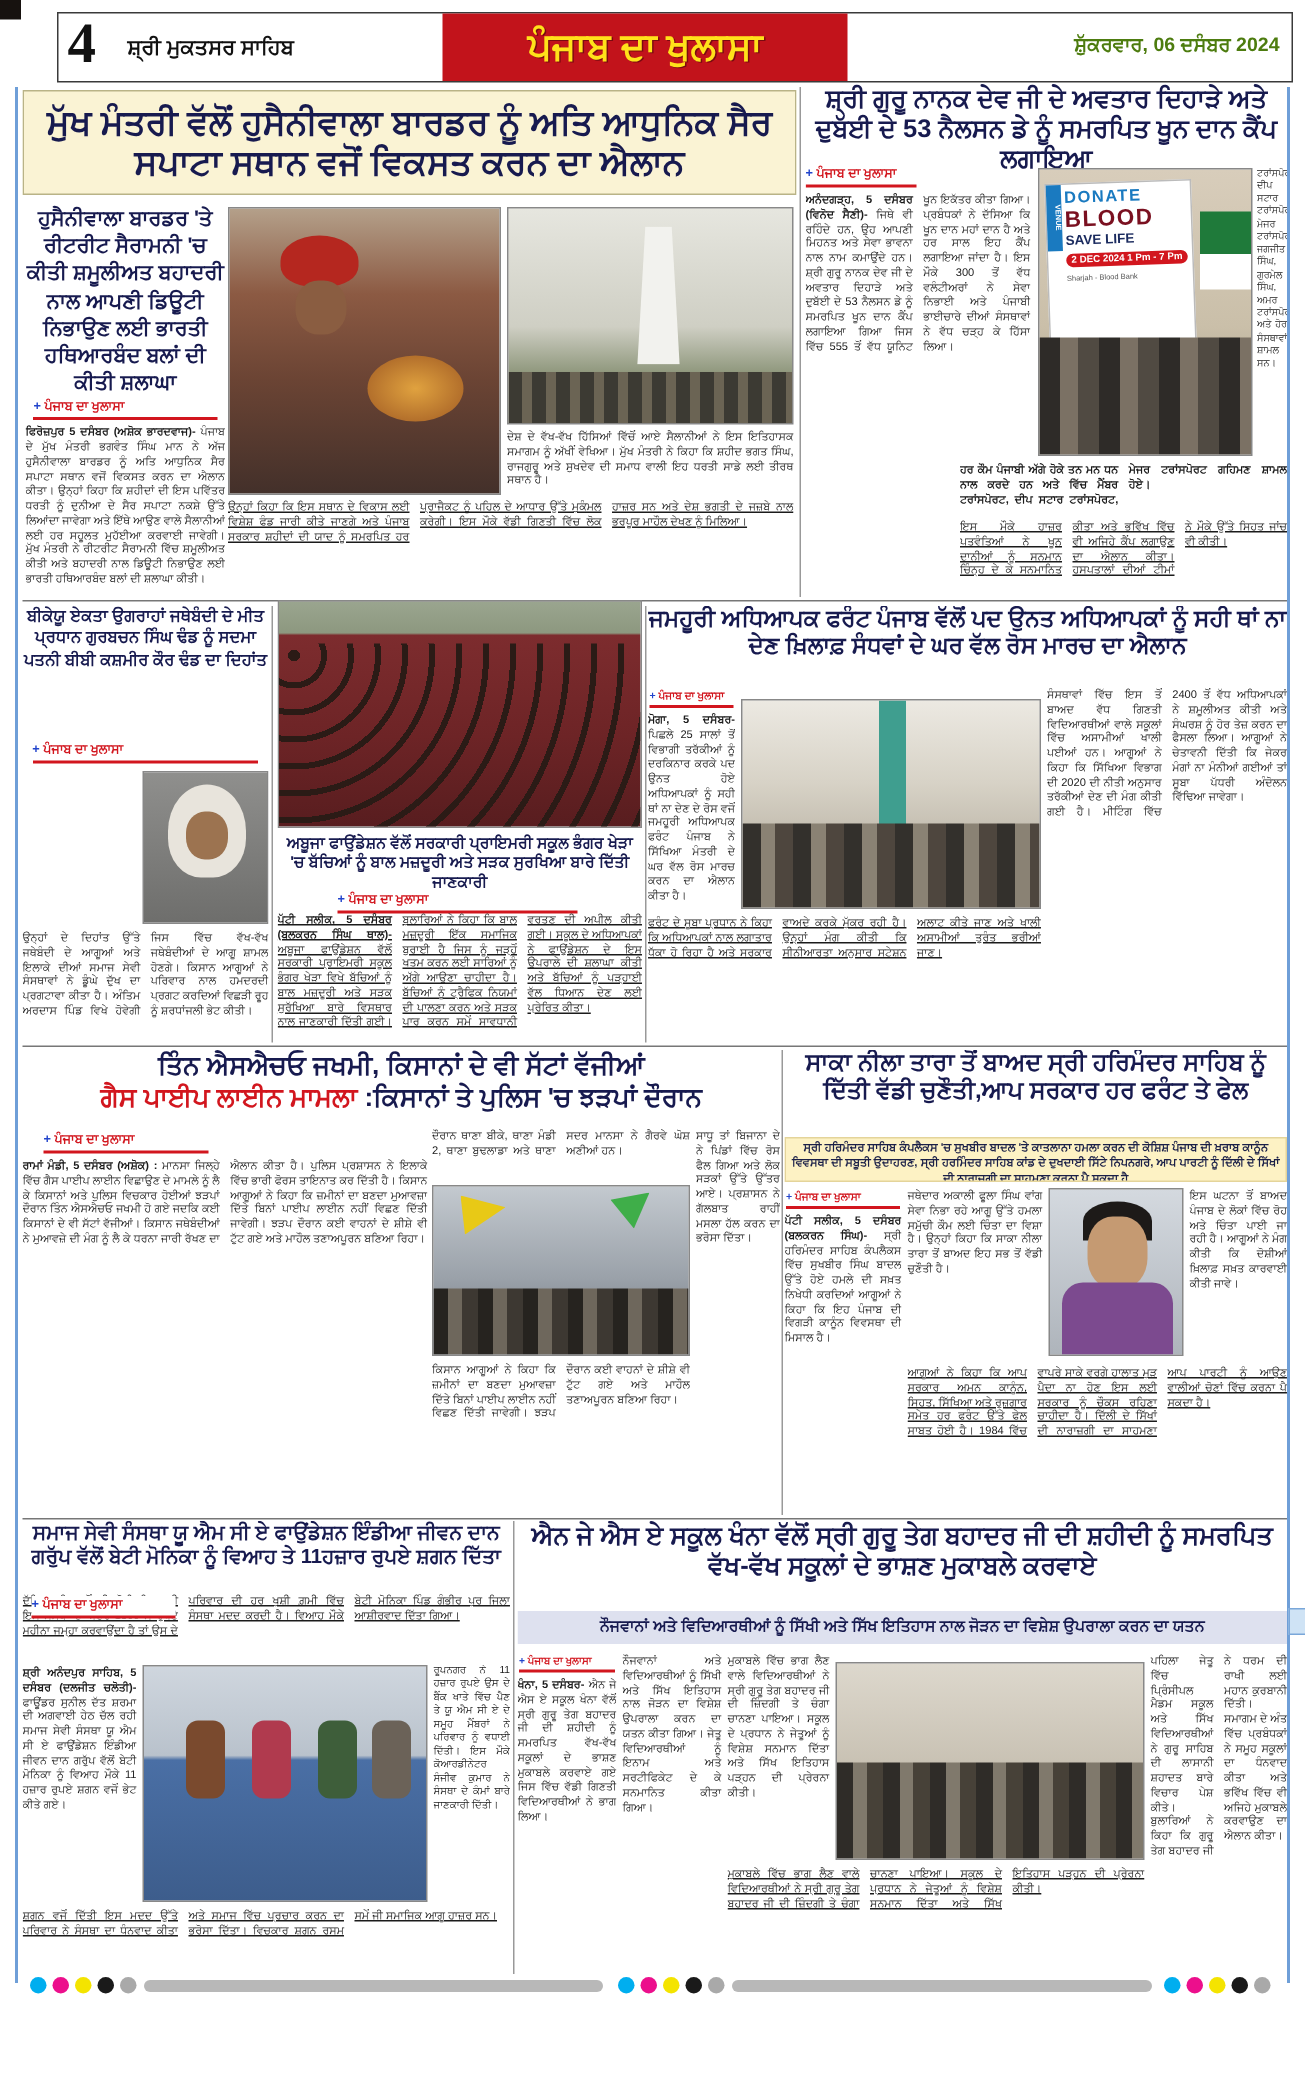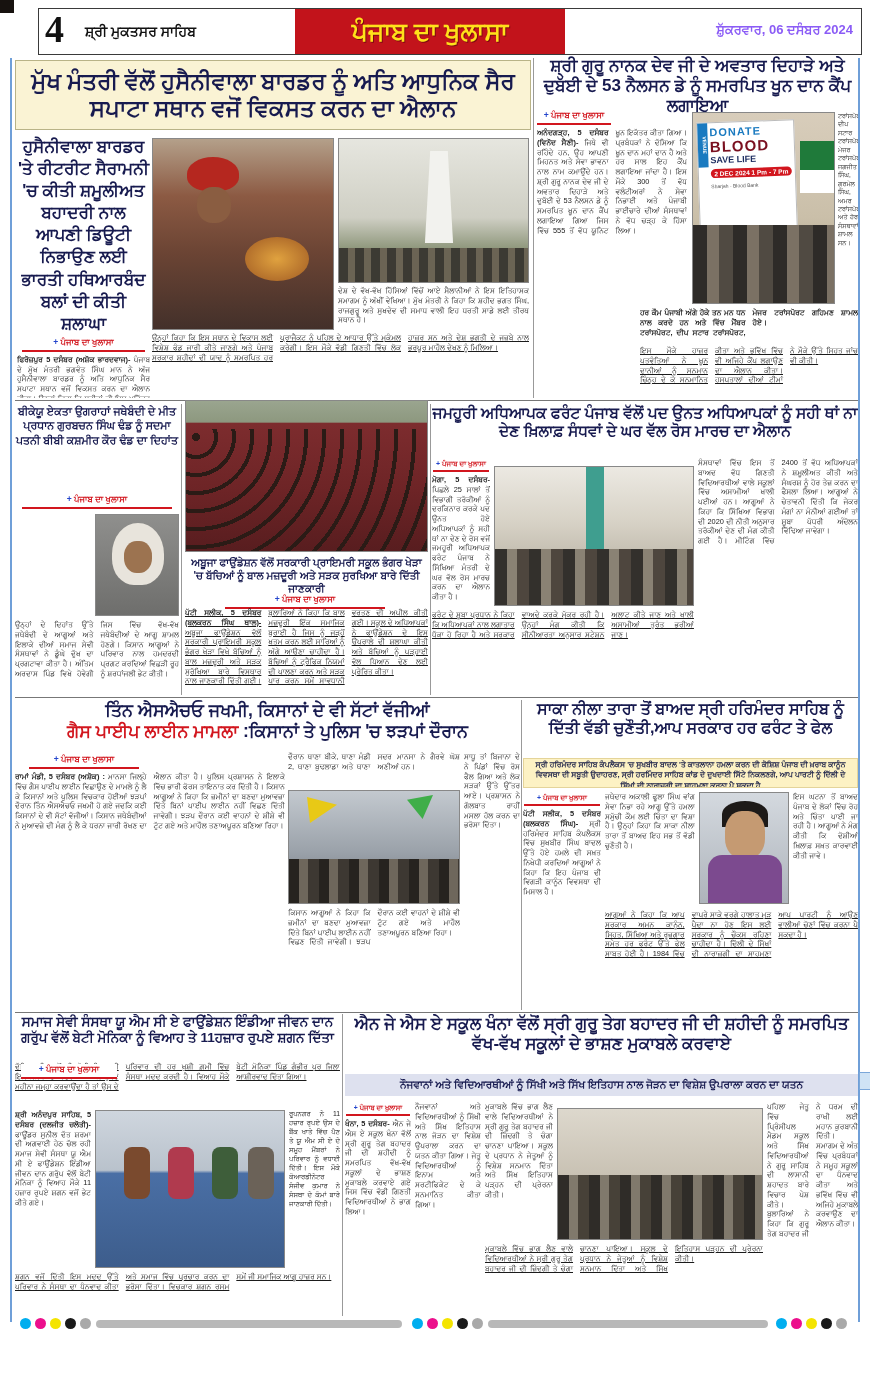--- a/index.html
+++ b/index.html
@@ -8,28 +8,28 @@
   .corner-mark{position:absolute;left:0;top:0;width:14px;height:13px;background:#17120f;}
   .vline{position:absolute;top:58px;width:2px;height:1264px;background:#6f9fd8;}
   .vline.left{left:10px;} .vline.right{left:858px;}
 
   
   .header{position:absolute;left:38px;top:8px;width:822px;height:45px;border:1px solid #3a3a3a;background:#fff;}
   .pagenum{position:absolute;left:6px;top:-2px;font-size:38px;font-weight:700;color:#111;font-family:"Liberation Serif","DejaVu Serif",serif;}
   .edition{position:absolute;left:46px;top:14px;font-size:14px;font-weight:700;color:#111;}
   .masthead{position:absolute;left:256px;top:0;width:270px;height:45px;background:#c2131b;display:flex;align-items:center;justify-content:center;}
   .masthead span{color:#ffe11a;font-size:25px;font-weight:700;text-shadow:1px 1px 0 #7a0b10;}
-  .dateline-top{position:absolute;right:8px;top:13px;font-size:13px;font-weight:700;color:#8b5cf6;text-align:center;}
+  .dateline-top{position:absolute;right:8px;top:13px;font-size:13px;font-weight:700;color:#4d7c0f;text-align:center;}
 
   
   .art{position:absolute;overflow:hidden;}
   .hl{font-weight:700;color:#171a4f;text-align:center;line-height:1.18;}
   .hl-box{background:#faf3d4;border:1px solid #b9b387;display:flex;align-items:center;justify-content:center;padding:2px 6px;box-sizing:border-box;}
   .subhead{font-weight:700;color:#171a4f;text-align:center;line-height:1.3;}
-  .byline{text-align:center;font-size:8.5px;font-weight:700;white-space:nowrap;border-bottom:2px solid #d2161e;padding-bottom:2px;margin:2px auto 3px;width:92%;}
+  .byline{text-align:left;font-size:8.5px;font-weight:700;white-space:nowrap;border-bottom:2px solid #d2161e;padding-bottom:2px;margin:2px auto 3px;width:92%;}
   .byline .plus{color:#2244cc;} .byline .lbl{color:#d2161e;}
   .body-text{font-size:7.4px;line-height:1.32;text-align:justify;color:#1b1b1b;overflow:hidden;}
   .body-text .dl{font-weight:700;}
   .cols-2{columns:2;column-gap:7px;} .cols-3{columns:3;column-gap:7px;text-decoration:underline;}
   .cap{font-weight:700;color:#171a4f;text-align:center;line-height:1.25;}
   .sep-h{position:absolute;height:1px;background:#777;}
   .sep-v{position:absolute;width:1px;background:#999;}
 
   
   .ph{position:absolute;overflow:hidden;border:1px solid #888;box-sizing:border-box;}
@@ -96,21 +96,21 @@
     <div class="edition">ਸ਼੍ਰੀ ਮੁਕਤਸਰ ਸਾਹਿਬ</div>
     <div class="masthead">
         <span>ਪੰਜਾਬ ਦਾ ਖੁਲਾਸਾ</span>
       </div>
     <div class="dateline-top">ਸ਼ੁੱਕਰਵਾਰ, 06 ਦਸੰਬਰ 2024</div>
   </div>
 
   <div class="art" style="left:15px;top:60px;width:516px;height:338px;">
     <div class="hl hl-box" style="width:516px;height:70px;font-size:23px;">ਮੁੱਖ ਮੰਤਰੀ ਵੱਲੋਂ ਹੁਸੈਨੀਵਾਲਾ ਬਾਰਡਰ ਨੂੰ ਅਤਿ ਆਧੁਨਿਕ ਸੈਰ ਸਪਾਟਾ ਸਥਾਨ ਵਜੋਂ ਵਿਕਸਤ ਕਰਨ ਦਾ ਐਲਾਨ</div>
     <div style="position:absolute;left:2px;top:76px;width:133px;height:262px;overflow:hidden;">
-      <div class="subhead" style="font-size:17px;">ਹੁਸੈਨੀਵਾਲਾ ਬਾਰਡਰ 'ਤੇ ਰੀਟਰੀਟ ਸੈਰਾਮਨੀ 'ਚ ਕੀਤੀ ਸ਼ਮੂਲੀਅਤ ਬਹਾਦਰੀ ਨਾਲ ਆਪਣੀ ਡਿਊਟੀ ਨਿਭਾਉਣ ਲਈ ਭਾਰਤੀ ਹਥਿਆਰਬੰਦ ਬਲਾਂ ਦੀ ਕੀਤੀ ਸ਼ਲਾਘਾ</div>
+      <div class="subhead" style="font-size:14px;">ਹੁਸੈਨੀਵਾਲਾ ਬਾਰਡਰ 'ਤੇ ਰੀਟਰੀਟ ਸੈਰਾਮਨੀ 'ਚ ਕੀਤੀ ਸ਼ਮੂਲੀਅਤ ਬਹਾਦਰੀ ਨਾਲ ਆਪਣੀ ਡਿਊਟੀ ਨਿਭਾਉਣ ਲਈ ਭਾਰਤੀ ਹਥਿਆਰਬੰਦ ਬਲਾਂ ਦੀ ਕੀਤੀ ਸ਼ਲਾਘਾ</div>
       <div class="byline"><span class="plus">+</span> <span class="lbl">ਪੰਜਾਬ ਦਾ ਖੁਲਾਸਾ</span></div>
       <div class="body-text"><span class="dl">ਫਿਰੋਜ਼ਪੁਰ 5 ਦਸੰਬਰ (ਅਸ਼ੋਕ ਭਾਰਦਵਾਜ)-</span> <span>ਪੰਜਾਬ ਦੇ ਮੁੱਖ ਮੰਤਰੀ ਭਗਵੰਤ ਸਿੰਘ ਮਾਨ ਨੇ ਅੱਜ ਹੁਸੈਨੀਵਾਲਾ ਬਾਰਡਰ ਨੂੰ ਅਤਿ ਆਧੁਨਿਕ ਸੈਰ ਸਪਾਟਾ ਸਥਾਨ ਵਜੋਂ ਵਿਕਸਤ ਕਰਨ ਦਾ ਐਲਾਨ ਕੀਤਾ। ਉਨ੍ਹਾਂ ਕਿਹਾ ਕਿ ਸ਼ਹੀਦਾਂ ਦੀ ਇਸ ਪਵਿੱਤਰ ਧਰਤੀ ਨੂੰ ਦੁਨੀਆ ਦੇ ਸੈਰ ਸਪਾਟਾ ਨਕਸ਼ੇ ਉੱਤੇ ਲਿਆਂਦਾ ਜਾਵੇਗਾ ਅਤੇ ਇੱਥੇ ਆਉਣ ਵਾਲੇ ਸੈਲਾਨੀਆਂ ਲਈ ਹਰ ਸਹੂਲਤ ਮੁਹੱਈਆ ਕਰਵਾਈ ਜਾਵੇਗੀ। ਮੁੱਖ ਮੰਤਰੀ ਨੇ ਰੀਟਰੀਟ ਸੈਰਾਮਨੀ ਵਿੱਚ ਸ਼ਮੂਲੀਅਤ ਕੀਤੀ ਅਤੇ ਬਹਾਦਰੀ ਨਾਲ ਡਿਊਟੀ ਨਿਭਾਉਣ ਲਈ ਭਾਰਤੀ ਹਥਿਆਰਬੰਦ ਬਲਾਂ ਦੀ ਸ਼ਲਾਘਾ ਕੀਤੀ।</span></div>
     </div>
     <div class="ph ph-bsf" style="left:137px;top:78px;width:182px;height:192px;">
       <div class="turban"></div>
       <div class="face"></div>
       <div class="basket"></div>
     </div>
     <div class="ph ph-monu" style="left:323px;top:78px;width:191px;height:145px;">
       <div class="obelisk"></div>
@@ -198,21 +198,21 @@
       <div class="flag1"></div>
       <div class="flag2"></div>
       <div class="crowd"></div>
     </div>
     <div class="body-text cols-2" style="position:absolute;left:273px;top:208px;width:172px;height:102px;">ਕਿਸਾਨ ਆਗੂਆਂ ਨੇ ਕਿਹਾ ਕਿ ਜ਼ਮੀਨਾਂ ਦਾ ਬਣਦਾ ਮੁਆਵਜ਼ਾ ਦਿੱਤੇ ਬਿਨਾਂ ਪਾਈਪ ਲਾਈਨ ਨਹੀਂ ਵਿਛਣ ਦਿੱਤੀ ਜਾਵੇਗੀ। ਝੜਪ ਦੌਰਾਨ ਕਈ ਵਾਹਨਾਂ ਦੇ ਸ਼ੀਸ਼ੇ ਵੀ ਟੁੱਟ ਗਏ ਅਤੇ ਮਾਹੌਲ ਤਣਾਅਪੂਰਨ ਬਣਿਆ ਰਿਹਾ।</div>
     <div class="body-text" style="position:absolute;left:449px;top:52px;width:56px;height:258px;">ਸਾਧੂ ਤਾਂ ਬਿਜਾਨਾ ਦੇ ਨੇ ਪਿਂਡਾਂ ਵਿੱਚ ਰੋਸ ਫੈਲ ਗਿਆ ਅਤੇ ਲੋਕ ਸੜਕਾਂ ਉੱਤੇ ਉੱਤਰ ਆਏ। ਪ੍ਰਸ਼ਾਸਨ ਨੇ ਗੱਲਬਾਤ ਰਾਹੀਂ ਮਸਲਾ ਹੱਲ ਕਰਨ ਦਾ ਭਰੋਸਾ ਦਿੱਤਾ।</div>
   </div>
 
   <div class="art" style="left:523px;top:700px;width:335px;height:310px;">
     <div class="hl" style="font-size:16px;height:54px;">ਸਾਕਾ ਨੀਲਾ ਤਾਰਾ ਤੋਂ ਬਾਅਦ ਸ੍ਰੀ ਹਰਿਮੰਦਰ ਸਾਹਿਬ ਨੂੰ ਦਿੱਤੀ ਵੱਡੀ ਚੁਣੌਤੀ,ਆਪ ਸਰਕਾਰ ਹਰ ਫਰੰਟ ਤੇ ਫੇਲ</div>
-    <div class="yellow-band" style="position:absolute;left:0;top:58px;width:335px;height:30px;">ਸ੍ਰੀ ਹਰਿਮੰਦਰ ਸਾਹਿਬ ਕੰਪਲੈਕਸ 'ਚ ਸੁਖਬੀਰ ਬਾਦਲ 'ਤੇ ਕਾਤਲਾਨਾ ਹਮਲਾ ਕਰਨ ਦੀ ਕੋਸ਼ਿਸ਼ ਪੰਜਾਬ ਦੀ ਖ਼ਰਾਬ ਕਾਨੂੰਨ ਵਿਵਸਥਾ ਦੀ ਸਬੂਤੀ ਉਦਾਹਰਣ, ਸ੍ਰੀ ਹਰਮਿੰਦਰ ਸਾਹਿਬ ਕਾਂਡ ਦੇ ਦੁਖਦਾਈ ਸਿੱਟੇ ਨਿਕਲਣਗੇ, ਆਪ ਪਾਰਟੀ ਨੂੰ ਦਿੱਲੀ ਦੇ ਸਿੱਖਾਂ ਦੀ ਨਾਰਾਜ਼ਗੀ ਦਾ ਸਾਹਮਣਾ ਕਰਨਾ ਪੈ ਸਕਦਾ ਹੈ</div>
+    <div class="yellow-band" style="position:absolute;left:0;top:58px;width:335px;height:30px;">ਸ੍ਰੀ ਹਰਿਮੰਦਰ ਸਾਹਿਬ ਕੰਪਲੈਕਸ 'ਚ ਸੁਖਬੀਰ ਬਾਦਲ 'ਤੇ ਕਾਤਲਾਨਾ ਹਮਲਾ ਕਰਨ ਦੀ ਕੋਸ਼ਿਸ਼ ਪੰਜਾਬ ਦੀ ਖ਼ਰਾਬ ਕਾਨੂੰਨ ਵਿਵਸਥਾ ਦੀ ਸਬੂਤੀ ਉਦਾਹਰਣ, ਸ੍ਰੀ ਹਰਮਿੰਦਰ ਸਾਹਿਬ ਕਾਂਡ ਦੇ ਦੁਖਦਾਈ ਸਿੱਟੇ ਨਿਪਨਗਰੇ, ਆਪ ਪਾਰਟੀ ਨੂੰ ਦਿੱਲੀ ਦੇ ਸਿੱਖਾਂ ਦੀ ਨਾਰਾਜ਼ਗੀ ਦਾ ਸਾਹਮਣਾ ਕਰਨਾ ਪੈ ਸਕਦਾ ਹੈ</div>
     <div style="position:absolute;left:0;top:92px;width:78px;height:218px;overflow:hidden;">
       <div class="byline" style="width:76px;font-size:7px;"><span class="plus">+</span> <span class="lbl">ਪੰਜਾਬ ਦਾ ਖੁਲਾਸਾ</span></div>
       <div class="body-text"><span class="dl">ਪੱਟੀ ਸਲੀਕ, 5 ਦਸੰਬਰ (ਬਲਕਰਨ ਸਿੰਘ)-</span> <span>ਸ੍ਰੀ ਹਰਿਮੰਦਰ ਸਾਹਿਬ ਕੰਪਲੈਕਸ ਵਿੱਚ ਸੁਖਬੀਰ ਸਿੰਘ ਬਾਦਲ ਉੱਤੇ ਹੋਏ ਹਮਲੇ ਦੀ ਸਖ਼ਤ ਨਿਖੇਧੀ ਕਰਦਿਆਂ ਆਗੂਆਂ ਨੇ ਕਿਹਾ ਕਿ ਇਹ ਪੰਜਾਬ ਦੀ ਵਿਗੜੀ ਕਾਨੂੰਨ ਵਿਵਸਥਾ ਦੀ ਮਿਸਾਲ ਹੈ।</span></div>
     </div>
     <div class="body-text" style="position:absolute;left:82px;top:92px;width:90px;height:116px;">ਜਥੇਦਾਰ ਅਕਾਲੀ ਫੂਲਾ ਸਿੰਘ ਵਾਂਗ ਸੇਵਾ ਨਿਭਾ ਰਹੇ ਆਗੂ ਉੱਤੇ ਹਮਲਾ ਸਮੁੱਚੀ ਕੌਮ ਲਈ ਚਿੰਤਾ ਦਾ ਵਿਸ਼ਾ ਹੈ। ਉਨ੍ਹਾਂ ਕਿਹਾ ਕਿ ਸਾਕਾ ਨੀਲਾ ਤਾਰਾ ਤੋਂ ਬਾਅਦ ਇਹ ਸਭ ਤੋਂ ਵੱਡੀ ਚੁਣੌਤੀ ਹੈ।</div>
     <div class="ph ph-port" style="left:176px;top:92px;width:90px;height:112px;">
       <div class="hair"></div>
       <div class="face3"></div>
       <div class="shirt"></div>
     </div>

